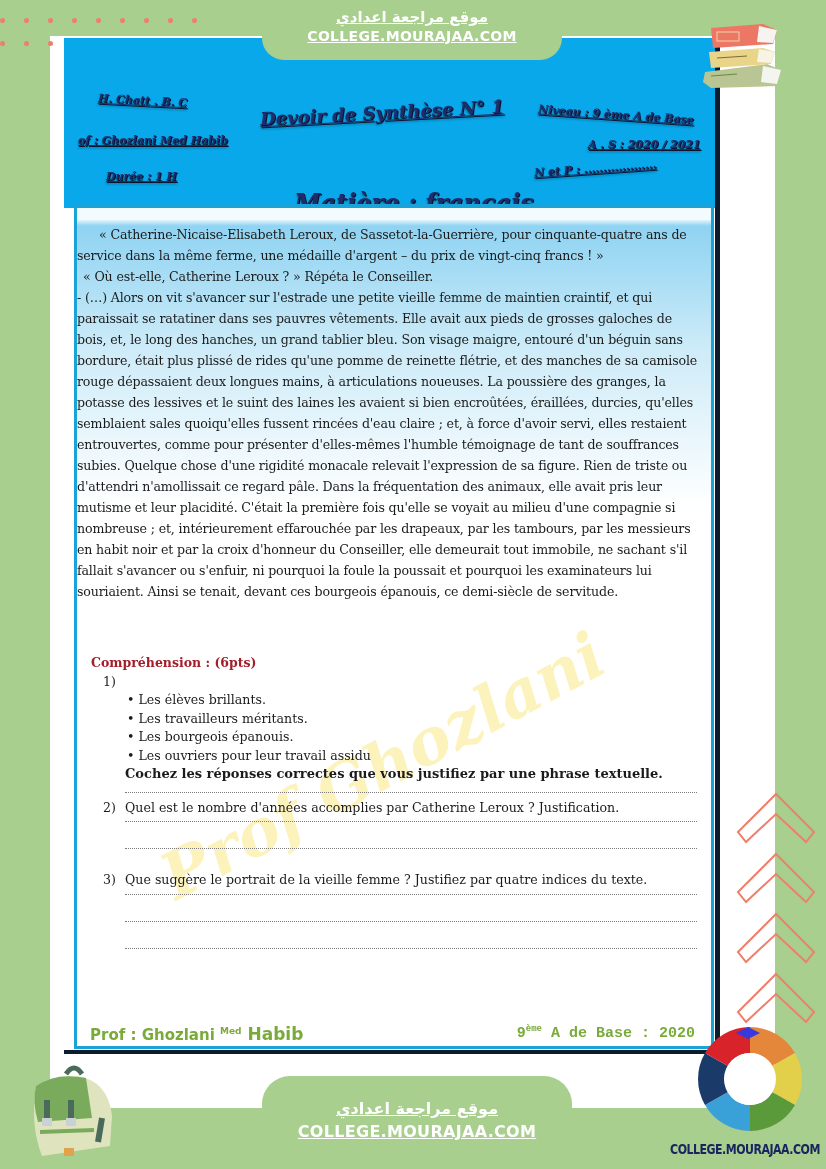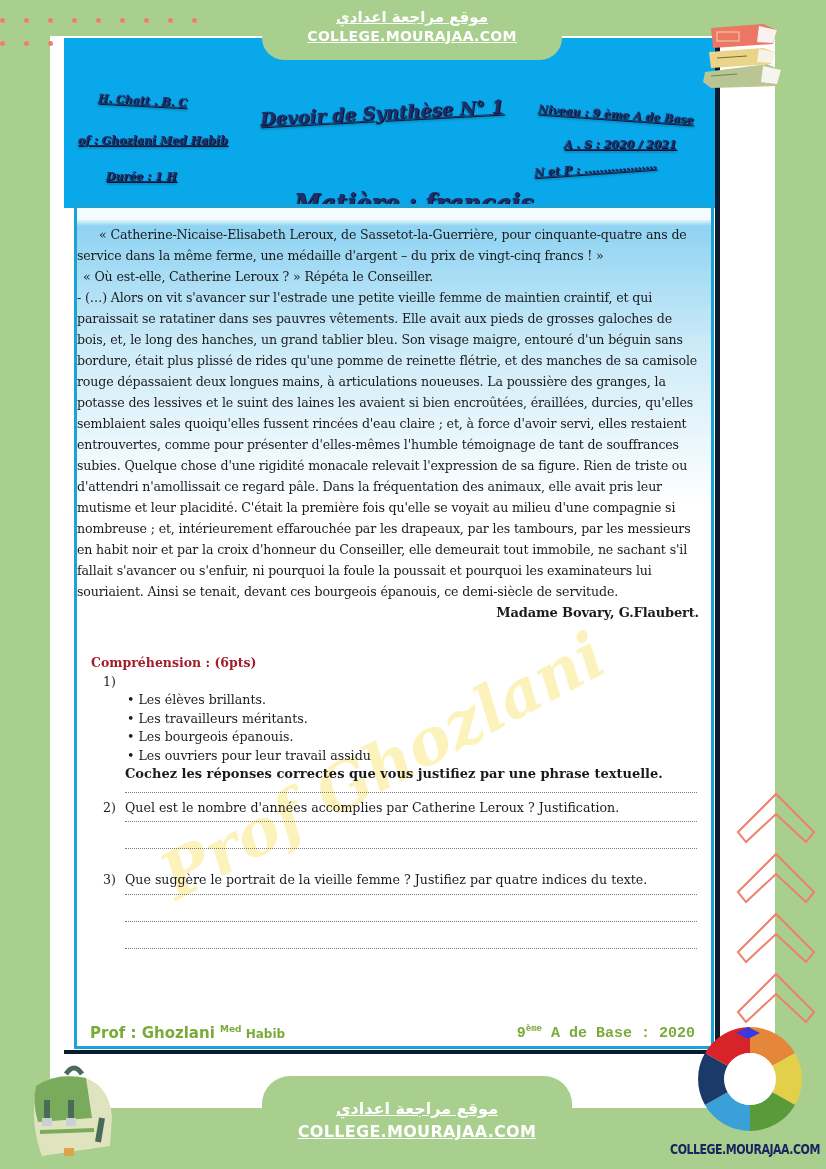--- a/index.html
+++ b/index.html
@@ -119,21 +119,21 @@
   .bullets { margin-left: 36px; }
   .bullet::before { content: "• "; }
   .instr { margin-left: 34px; font-weight: bold; font-size: 13px; }
   .dots {
     margin-left: 34px; width: 572px; height: 1px; border-bottom: 1px dotted #7a7a7a;
   }
   .footer-left {
     position: absolute; left: 26px; top: 986px; font-family: "DejaVu Sans", sans-serif;
     font-weight: bold; color: #7aab3a; font-size: 15px; white-space: nowrap;
   }
-  .footer-left .big { font-size: 12px; }
+  .footer-left .big { font-size: 17px; }
   .footer-left sup { font-size: 9px; }
   .footer-right {
     position: absolute; right: 20px; top: 986px; font-family: Liberation Mono, monospace;
     font-weight: bold; color: #7aab3a; font-size: 15px; white-space: nowrap;
   }
   .footer-right sup { font-size: 9px; }
 
   
   .books { position: absolute; left: 697px; top: 12px; width: 92px; height: 78px; }
   .backpack { position: absolute; left: 16px; top: 1056px; width: 96px; height: 100px; }
@@ -176,32 +176,31 @@
 </div>
 
 <div class="doc">
   <div class="doc-head">
     <div class="hd hd-small" style="left:34px;top:56px;transform:rotate(3deg)">H. Chatt . B. C</div>
     <div class="hd hd-small" style="left:14px;top:96px">of : Ghozlani Med Habib</div>
     <div class="hd hd-small" style="left:42px;top:132px">Durée : 1 H</div>
     <div class="hd hd-title" style="left:196px;top:64px">Devoir de Synthèse N° 1</div>
     <div class="hd hd-subject" style="left:230px;top:116px">Matière : français</div>
     <div class="hd hd-small" style="left:474px;top:70px;transform:rotate(4deg)">Niveau : 9 ème A de Base</div>
-    <div class="hd hd-small" style="left:500px;top:100px">A . S : 2020 / 2021</div>
+    <div class="hd hd-small" style="left:524px;top:100px">A . S : 2020 / 2021</div>
     <div class="hd hd-small" style="left:470px;top:124px;transform:rotate(-4deg)">N et P : ...................</div>
   </div>
 
   <div class="text-panel">
     <div class="watermark">Prof Ghozlani</div>
 
     <div class="passage">
       <p class="indent">« Catherine-Nicaise-Elisabeth Leroux, de Sassetot-la-Guerrière, pour cinquante-quatre ans de service dans la même ferme, une médaille d'argent – du prix de vingt-cinq francs ! »</p>
       <p style="padding-left:6px">« Où est-elle, Catherine Leroux ? » Répéta le Conseiller.</p>
       <p>- (…) Alors on vit s'avancer sur l'estrade une petite vieille femme de maintien craintif, et qui paraissait se ratatiner dans ses pauvres vêtements. Elle avait aux pieds de grosses galoches de bois, et, le long des hanches, un grand tablier bleu. Son visage maigre, entouré d'un béguin sans bordure, était plus plissé de rides qu'une pomme de reinette flétrie, et des manches de sa camisole rouge dépassaient deux longues mains, à articulations noueuses. La poussière des granges, la potasse des lessives et le suint des laines les avaient si bien encroûtées, éraillées, durcies, qu'elles semblaient sales quoiqu'elles fussent rincées d'eau claire ; et, à force d'avoir servi, elles restaient entrouvertes, comme pour présenter d'elles-mêmes l'humble témoignage de tant de souffrances subies. Quelque chose d'une rigidité monacale relevait l'expression de sa figure. Rien de triste ou d'attendri n'amollissait ce regard pâle. Dans la fréquentation des animaux, elle avait pris leur mutisme et leur placidité. C'était la première fois qu'elle se voyait au milieu d'une compagnie si nombreuse ; et, intérieurement effarouchée par les drapeaux, par les tambours, par les messieurs en habit noir et par la croix d'honneur du Conseiller, elle demeurait tout immobile, ne sachant s'il fallait s'avancer ou s'enfuir, ni pourquoi la foule la poussait et pourquoi les examinateurs lui souriaient. Ainsi se tenait, devant ces bourgeois épanouis, ce demi-siècle de servitude.</p>
-      <p class="author">Madame Bovary, G.Flaubert.</p>
     </div>
 
     <div class="comp">
       <div class="comp-title">Compréhension : (6pts)</div>
 
       <div class="q">
         <span class="q-num">1)</span>
       </div>
       <div class="bullets">
         <div class="bullet">Les élèves brillants.</div>

